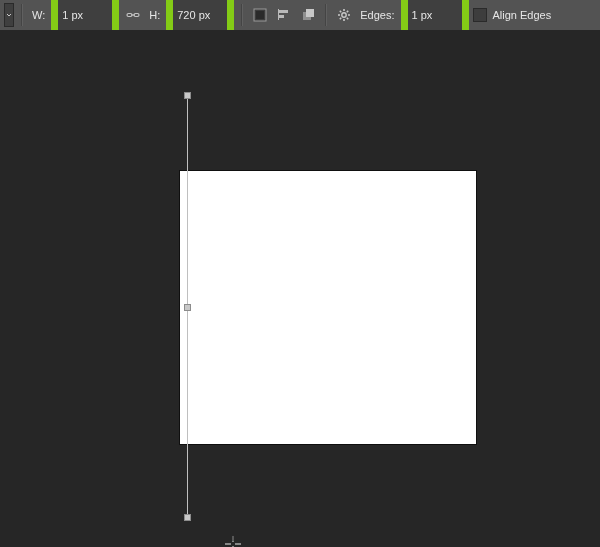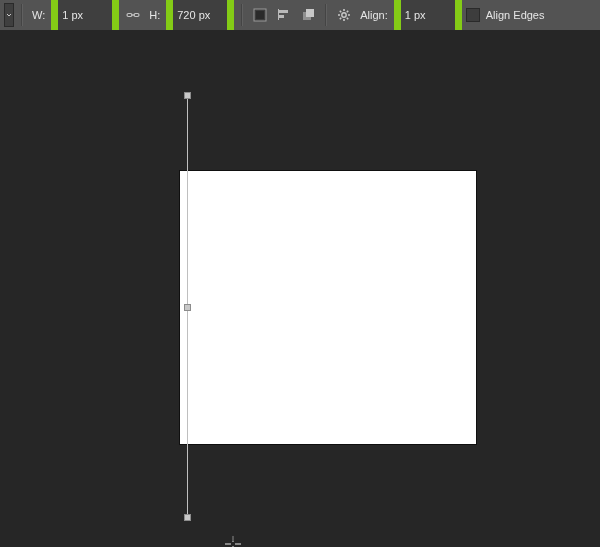--- a/index.html
+++ b/index.html
@@ -175,21 +175,21 @@
         <line x1="1" y1="7" x2="3" y2="7"></line>
         <line x1="11" y1="7" x2="13" y2="7"></line>
         <line x1="2.8" y1="2.8" x2="4.2" y2="4.2"></line>
         <line x1="9.8" y1="9.8" x2="11.2" y2="11.2"></line>
         <line x1="2.8" y1="11.2" x2="4.2" y2="9.8"></line>
         <line x1="9.8" y1="4.2" x2="11.2" y2="2.8"></line>
       </g>
     </svg>
   </div>
 
-  <span class="lbl">Align:</span>
+  <span class="lbl">Edges:</span>
   <div class="num-input">1 px</div>
 
   <span class="checkbox"></span>
   <span class="lbl">Align Edges</span>
 </div>
 
 <div class="canvas-area">
 
   <div class="artboard"></div>
 

